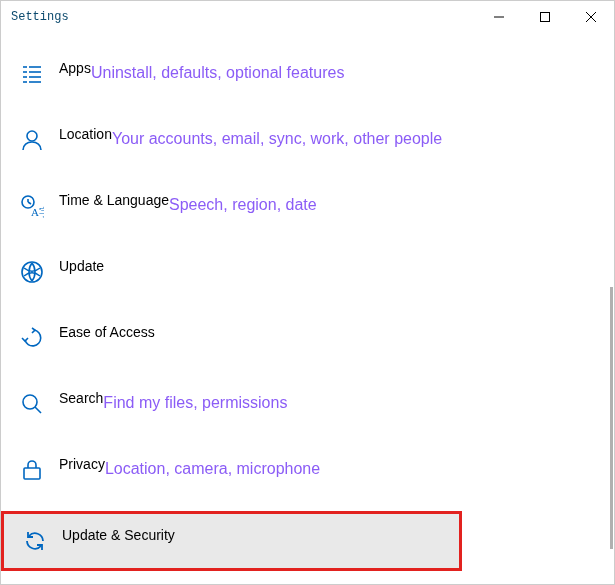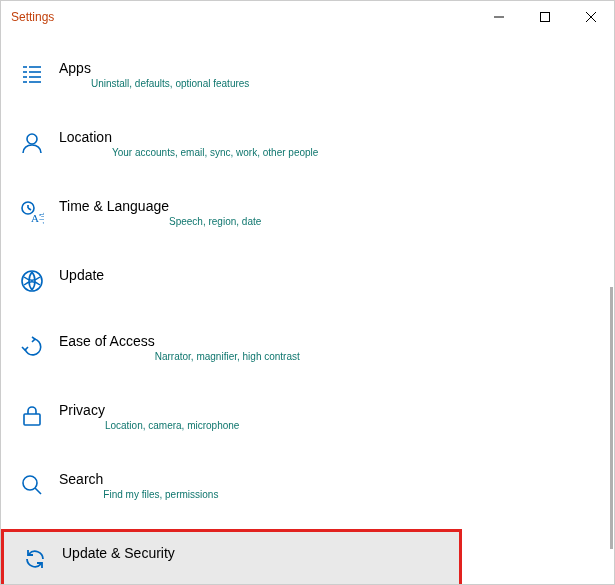--- a/index.html
+++ b/index.html
@@ -11,21 +11,22 @@
       overflow: hidden;
       border: 1px solid #ccc;
       position: relative;
     }
     .titlebar {
       display: flex;
       align-items: center;
       height: 32px;
       padding-left: 10px;
       font-size: 12px;
-      color: #c2410c;
+      color: #0c4a6e;
+      font-family: Liberation Mono, monospace;
     }
     .titlebar-text { flex: 1; }
     .window-controls { display: flex; }
     .window-btn {
       width: 46px;
       height: 32px;
       display: flex;
       align-items: center;
       justify-content: center;
       font-size: 10px;
@@ -60,24 +61,24 @@
       justify-content: center;
     }
     .icon-wrap svg { width: 24px; height: 24px; }
     .item-text { display: flex; }
     .item-title {
       font-size: 14px;
       color: #000;
       line-height: 1.3;
     }
     .item-desc {
-      font-size: 10px;
-      color: #0f766e;
+      font-size: 16px;
+      color: #8b5cf6;
       line-height: 1.3;
-      margin-top: 18px;
+      margin-top: 4px;
     }
     .scrollbar {
       position: absolute;
       right: 1px;
       top: 286px;
       width: 3px;
       height: 262px;
       background: #b0b0b0;
     }
   </style>
@@ -172,47 +173,46 @@
   <div class="settings-item">
     <span class="icon-wrap">
       <svg viewBox="0 0 24 24" fill="none" stroke="#0067c0" stroke-width="1.6">
         <path d="M14 4a8 8 0 1 1-9 10"></path>
         <polyline points="12 2 15 4 12 7" fill="none"></polyline>
         <polyline points="2 12 5 15 8 12" fill="none"></polyline>
       </svg>
     </span>
     <div class="item-text">
       <span class="item-title">Ease of Access</span>
-      <span class="item-desc">Narrator, magnifier, high contrast</span>
+    </div>
+  </div>
+
+  <div class="settings-item">
+    <span class="icon-wrap">
+      <svg viewBox="0 0 24 24" fill="none" stroke="#0067c0" stroke-width="1.6">
+        <circle cx="10" cy="10" r="7"></circle>
+        <line x1="15" y1="15" x2="21" y2="21"></line>
+      </svg>
+    </span>
+    <div class="item-text">
+      <span class="item-title">Search</span>
+      <span class="item-desc">Find my files, permissions</span>
     </div>
   </div>
 
   <div class="settings-item">
     <span class="icon-wrap">
       <svg viewBox="0 0 24 24" fill="none" stroke="#0067c0" stroke-width="1.6">
         <rect x="4" y="10" width="16" height="11" rx="1"></rect>
         <path d="M8 10V7a4 4 0 0 1 8 0v3"></path>
       </svg>
     </span>
     <div class="item-text">
       <span class="item-title">Privacy</span>
       <span class="item-desc">Location, camera, microphone</span>
-    </div>
-  </div>
-
-  <div class="settings-item">
-    <span class="icon-wrap">
-      <svg viewBox="0 0 24 24" fill="none" stroke="#0067c0" stroke-width="1.6">
-        <circle cx="10" cy="10" r="7"></circle>
-        <line x1="15" y1="15" x2="21" y2="21"></line>
-      </svg>
-    </span>
-    <div class="item-text">
-      <span class="item-title">Search</span>
-      <span class="item-desc">Find my files, permissions</span>
     </div>
   </div>
 
   <div class="settings-item highlighted">
     <span class="icon-wrap">
       <svg viewBox="0 0 24 24" fill="none" stroke="#0067c0" stroke-width="1.8">
         <path d="M20 12a8 8 0 0 0-14-5"></path>
         <polyline points="5 3 5 8 10 8" fill="none"></polyline>
         <path d="M4 12a8 8 0 0 0 14 5"></path>
         <polyline points="19 21 19 16 14 16" fill="none"></polyline>

